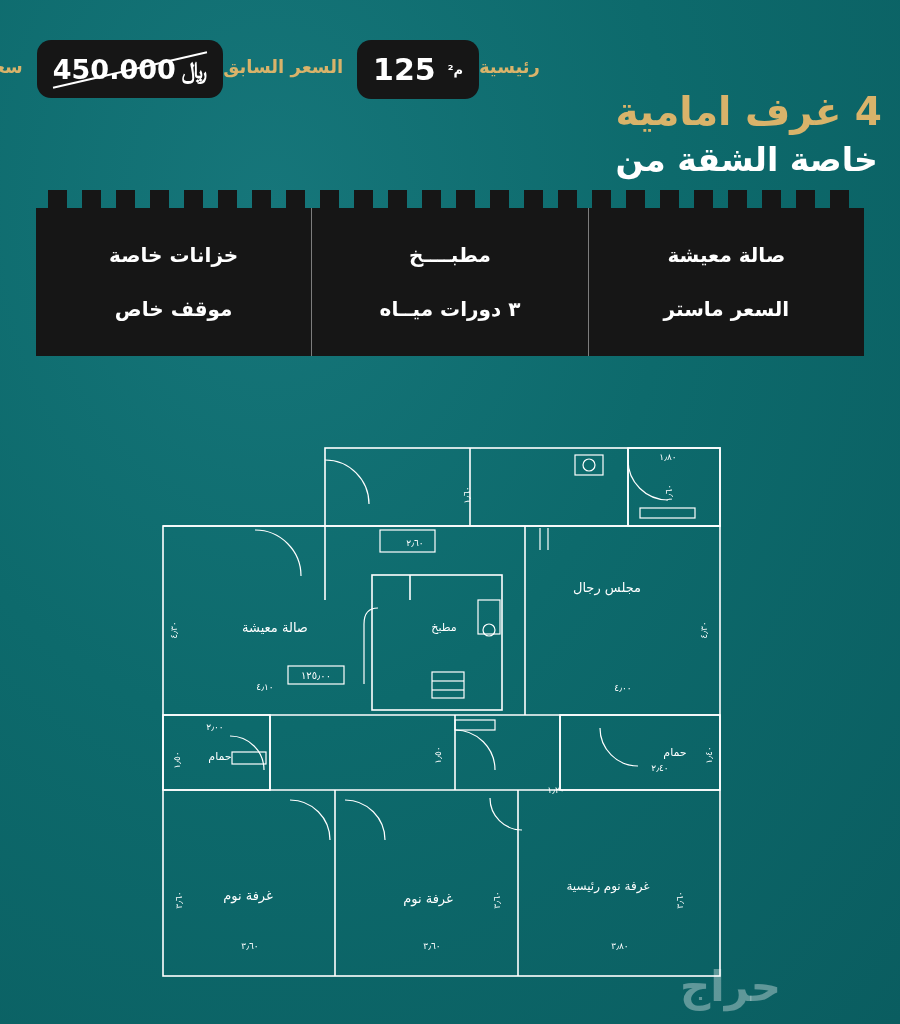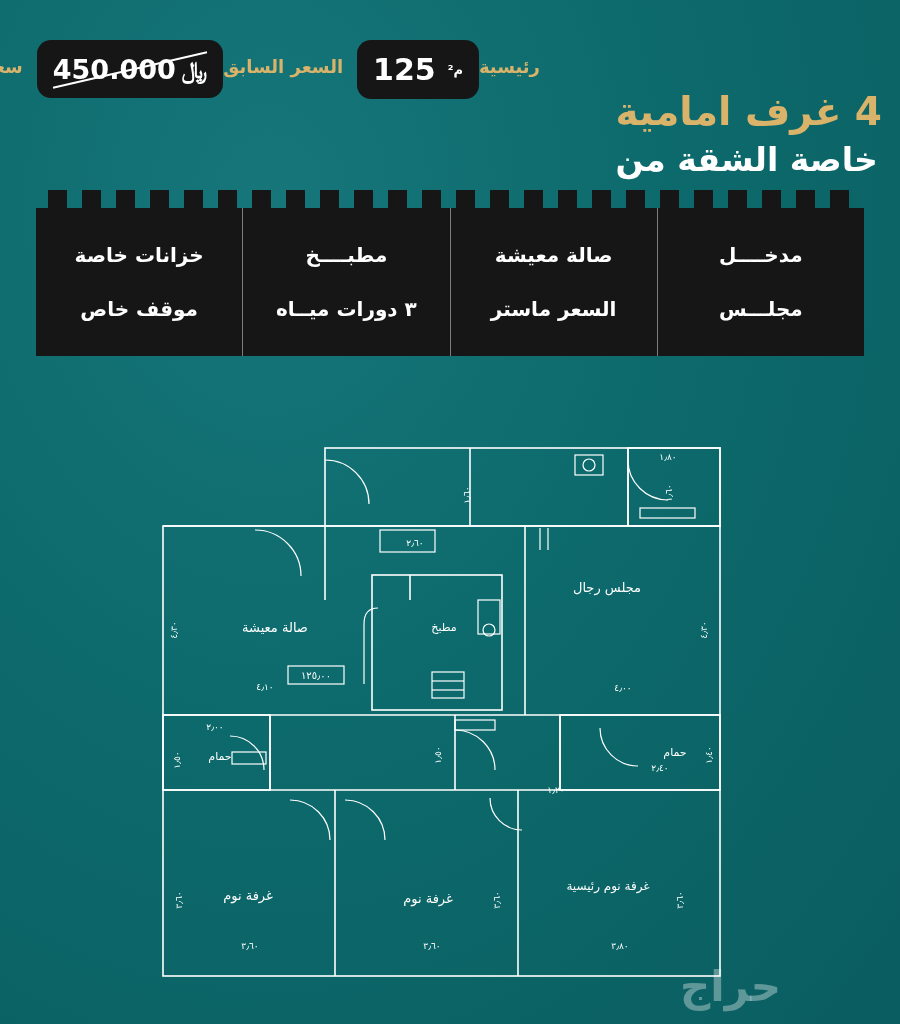--- a/index.html
+++ b/index.html
@@ -234,24 +234,20 @@
       <span></span>
       <span></span>
       <span></span>
       <span></span>
       <span></span>
       <span></span>
       <span></span>
       <span></span>
     </div>
     <div class="panel-body">
-      <div class="panel-col">
-        <div>مدخــــل</div>
-        <div>مجلـــس</div>
-      </div>
       <div class="panel-col">
         <div>صالة معيشة</div>
         <div>السعر ماستر</div>
       </div>
       <div class="panel-col">
         <div>مطبــــخ</div>
         <div>٣ دورات ميــاه</div>
       </div>
       <div class="panel-col">
         <div>خزانات خاصة</div>

